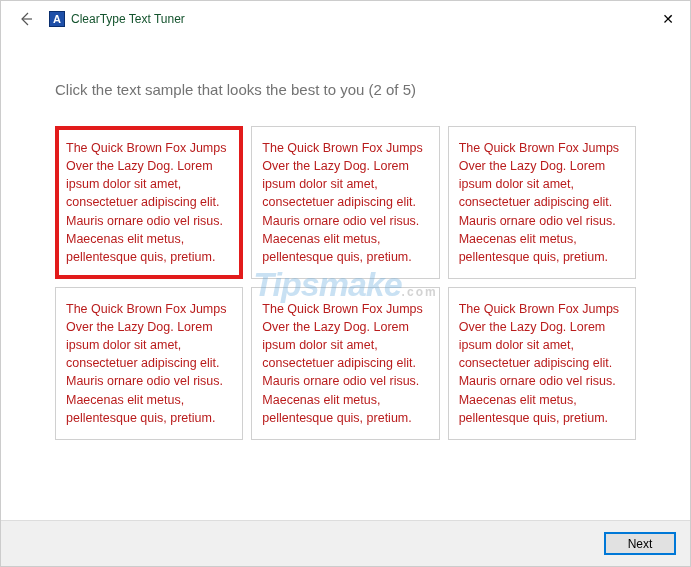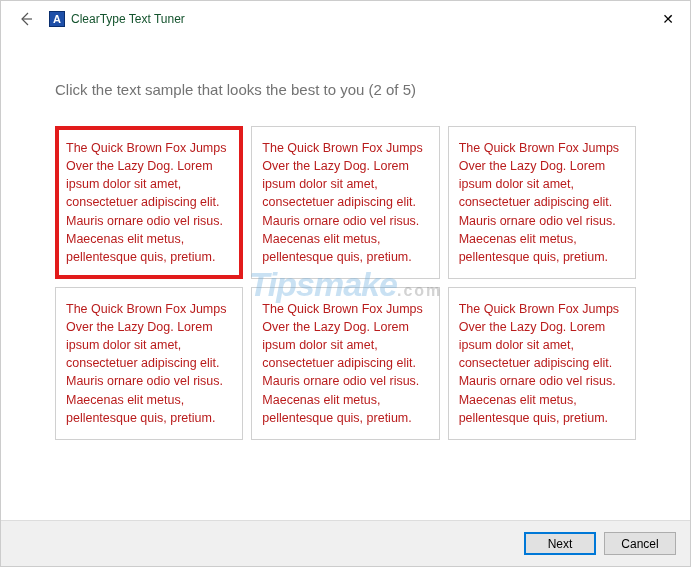--- a/index.html
+++ b/index.html
@@ -123,21 +123,21 @@
     transform: translate(-50%, -50%);
     font-size: 34px;
     font-weight: bold;
     font-style: italic;
     color: rgba(100, 170, 220, 0.35);
     pointer-events: none;
     letter-spacing: -1px;
     font-family: Arial, sans-serif;
   }
   .watermark .sub {
-    font-size: 16px;
+    font-size: 12px;
     font-weight: bold;
     font-style: normal;
     color: rgba(130,130,130,0.35);
     vertical-align: baseline;
     letter-spacing: 2px;
   }
 </style>
 </head>
 <body>
 
@@ -166,14 +166,13 @@
     <div class="sample">The Quick Brown Fox Jumps Over the Lazy Dog. Lorem ipsum dolor sit amet, consectetuer adipiscing elit. Mauris ornare odio vel risus. Maecenas elit metus, pellentesque quis, pretium.</div>
   </div>
 </div>
 
 <div class="watermark">
   <span>Tipsmake</span><span class="sub">.com</span>
 </div>
 
 <div class="footer">
   <button class="btn primary">Next</button>
-  <button class="btn">Cancel</button>
 </div>
 
 </body></html>

